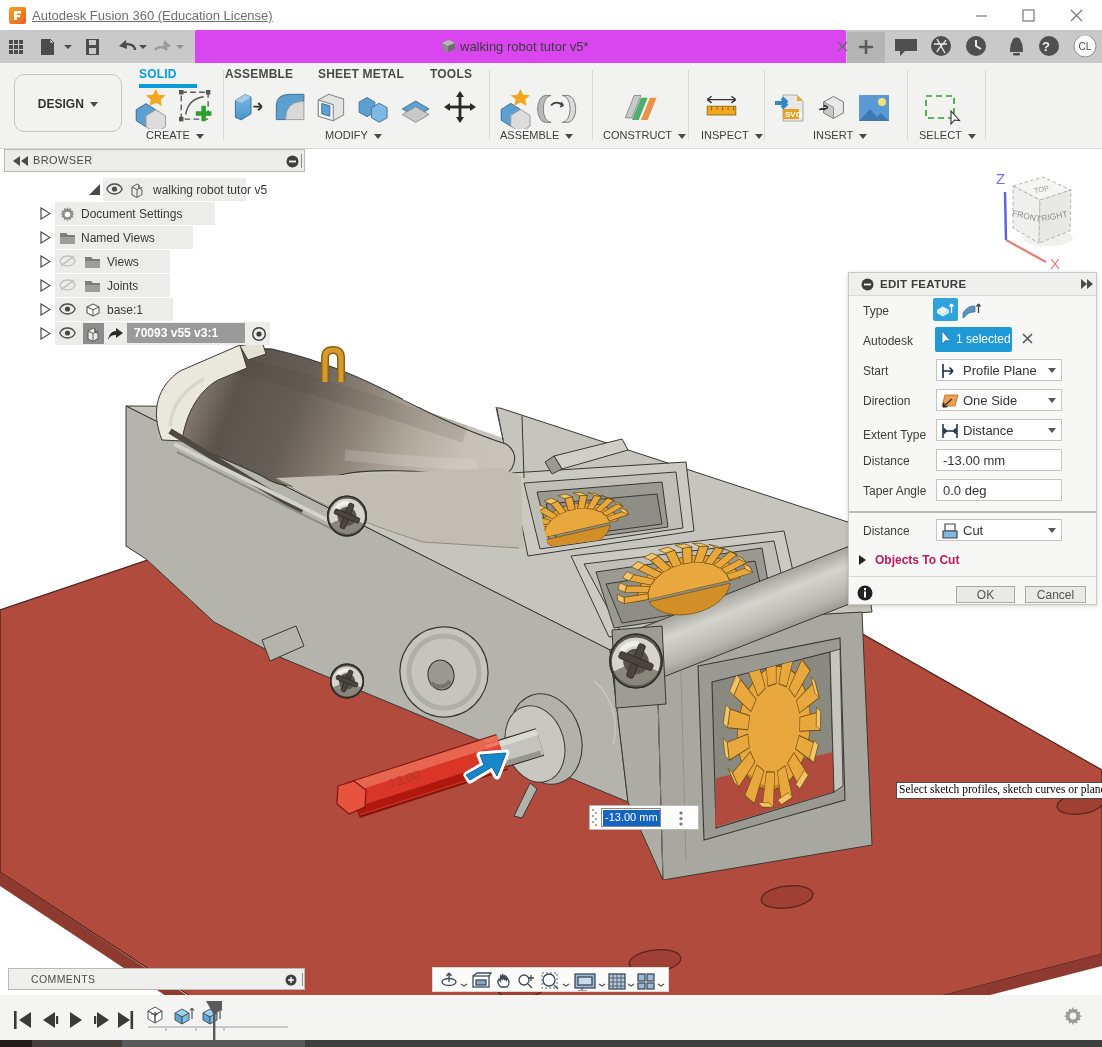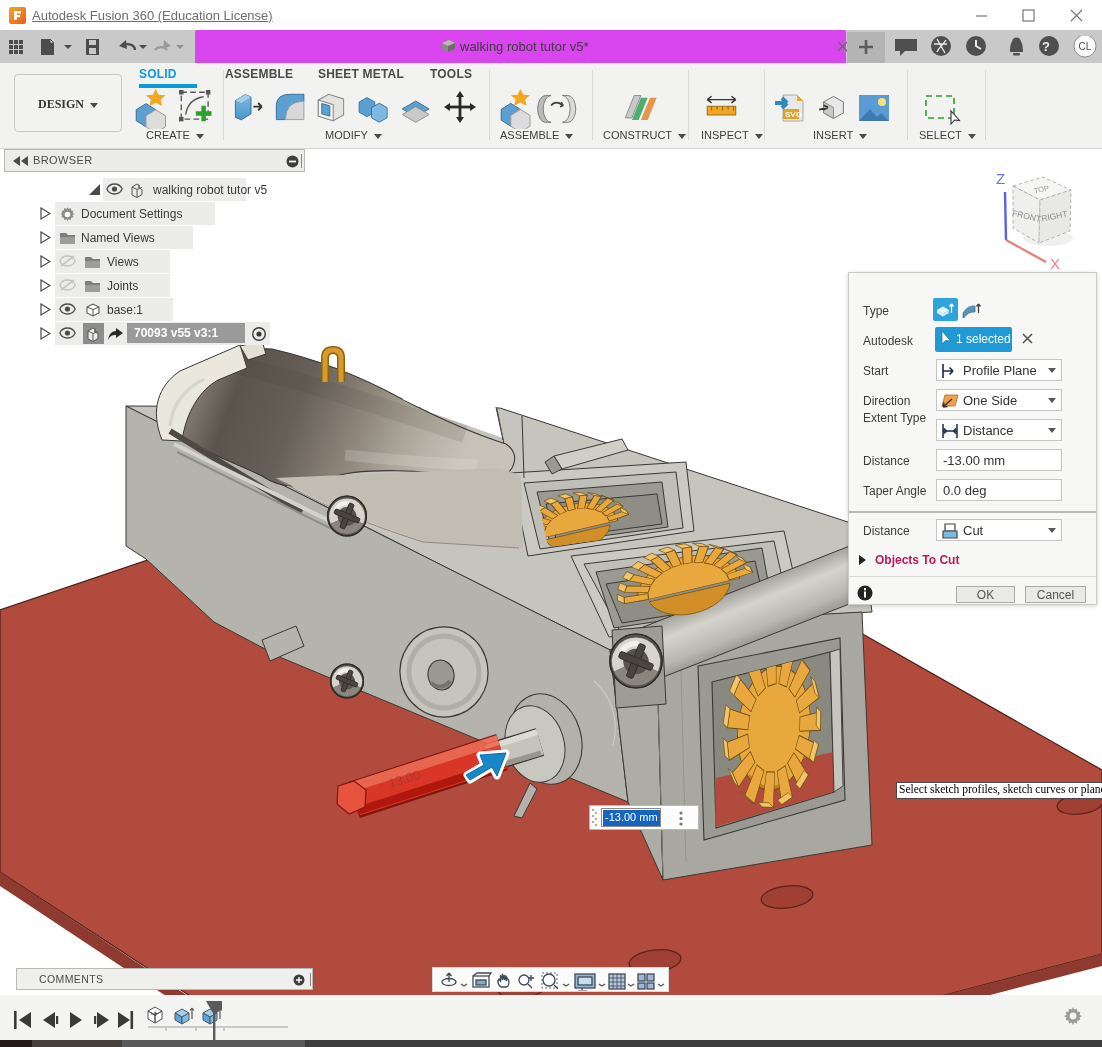--- a/index.html
+++ b/index.html
@@ -15,21 +15,21 @@
     border-radius:2px 2px 0 0; }
   #doctab .t { position:absolute; left:265px; top:9px; font-size:13px; color:#3c3c3c; }
   #plusbtn { position:absolute; left:847px; top:2px; width:38px; height:31px; background:#b4b4b4; }
   
   #ribbon { position:absolute; left:0; top:63px; width:1102px; height:86px; background:#f2f2f1;
     border-bottom:1px solid #d7d7d6; z-index:6; }
   .rtab { position:absolute; top:4px; font-size:12px; font-weight:bold; color:#4a4a4a; letter-spacing:.2px;}
   .rtab.on { color:#0a9bd8; }
   #solidline { position:absolute; left:139px; top:21px; width:58px; height:4px; background:#0a9bd8; }
   #designbtn { position:absolute; left:14px; top:11px; width:108px; height:58px; border:1px solid #c6c6c5;
-    border-radius:4px;font-family:Liberation Serif, serif; }
+    border-radius:10px; }
   #designbtn > span { position:absolute; left:0; top:22px; width:106px; text-align:center; font-size:12px; font-weight:bold; color:#333; white-space:nowrap; }
   .glabel { position:absolute; top:66px; font-size:11px; color:#3d3d3d; white-space:nowrap; }
   .gsep { position:absolute; top:7px; height:70px; width:1px; background:#d9d9d8; }
   .caret { display:inline-block; width:0; height:0; border-left:4px solid transparent;
     border-right:4px solid transparent; border-top:5px solid #4a4a4a; margin-left:3px; vertical-align:middle;}
   
   #browser { position:absolute; left:0; top:149px; width:320px; z-index:3; }
   #bheader { position:absolute; left:4px; top:0; width:301px; height:23px; background:#ececeb;
     border:1px solid #b9b9b8; }
   #bheader .t { position:absolute; left:28px; top:4px; font-size:11px; color:#4b4b4b; letter-spacing:.4px;}
@@ -52,21 +52,21 @@
     border:1px solid #b9b9b8; z-index:3; border-radius:1px; }
   #distinput .fld { position:absolute; left:11px; top:2px; width:60px; height:19px; background:#fff;
     border:1px solid #8a8a8a; font-size:11px; }
   #distinput .sel { position:absolute; left:1px; top:1px; height:16px; background:#1464c0; color:#fff;
     padding:1px 2px 0 2px; }
   
   #tooltip { position:absolute; left:896px; top:782px; width:210px; height:17px; background:#ffffff;
     border:1px solid #4a4a4a; font-family:"Liberation Serif", serif; font-size:11.5px; color:#000;
     padding:0 2px; white-space:nowrap; overflow:hidden; z-index:3; }
   
-  #commentsbar { position:absolute; left:16px; top:968px; width:297px; height:22px; background:#efefee;
+  #commentsbar { position:absolute; left:8px; top:968px; width:297px; height:22px; background:#efefee;
     border:1px solid #b9b9b8; z-index:4;padding-left:33px; }
   #commentsbar .t { position:absolute; left:22px; top:4px; font-size:10.5px; color:#4b4b4b; letter-spacing:.4px;}
   #navbar { position:absolute; left:432px; top:967px; width:237px; height:25px; background:#fbfbfa;
     border:1px solid #d9d9d8; z-index:4; }
   #timeline { position:absolute; left:0; top:995px; width:1102px; height:45px; background:#f4f4f3; z-index:4; }
   #bottomstrip { position:absolute; left:0; top:1040px; width:1102px; height:7px; background:#3e3e3e; z-index:5; }
 </style>
 </head>
 <body>
 
@@ -673,20 +673,30 @@
       <span class="abs" style="left:134px;top:2px;color:#fff;font-weight:bold">70093 v55 v3:1</span>
       <svg class="abs" style="left:251px;top:2px" width="16" height="16" viewBox="0 0 16 16">
         <circle cx="8" cy="8" r="6.3" fill="none" stroke="#3a3a3a" stroke-width="1.4"></circle>
         <circle cx="8" cy="8" r="2.6" fill="#3a3a3a"></circle>
       </svg>
     </div>
   </div>
 </div>
 
 <div id="dialog">
+  <div id="dlghead">
+    <svg class="abs" style="left:12px;top:5px" width="13" height="13" viewBox="0 0 13 13">
+      <circle cx="6.5" cy="6.5" r="6" fill="#3f3f3f"></circle>
+        <rect x="3" y="5.6" width="7" height="1.8" fill="#fff"></rect>
+    </svg>
+    <span class="abs" style="left:31px;top:5px;font-size:11.5px;font-weight:bold;color:#3c3c3c;letter-spacing:.3px">EDIT FEATURE</span>
+    <svg class="abs" style="left:232px;top:6px" width="13" height="10" viewBox="0 0 13 10">
+      <path d="M0 0 L6 5 L0 10 Z M6 0 L12 5 L6 10 Z" fill="#4b4b4b"></path>
+    </svg>
+  </div>
   <span class="dlbl" style="top:31px">Type</span>
   <div class="abs" style="left:84px;top:25px;width:25px;height:23px;background:#2ea3dc;border-radius:2px"></div>
   <svg class="abs" style="left:87px;top:28px" width="19" height="17" viewBox="0 0 19 17">
     <path d="M1 9 l6 -3.5 6 3.5 -6 3.5 Z" fill="#fff" opacity=".9"></path>
     <path d="M1 9 v3 l6 3.5 v-3 Z" fill="#e8f4fb"></path>
       <path d="M13 9 v3 l-6 3.5 v-3 Z" fill="#cfe8f6"></path>
     <path d="M15.5 12 V3 m0 0 l-2 2.5 m2 -2.5 l2 2.5" stroke="#fff" stroke-width="1.3" fill="none"></path>
   </svg>
   <svg class="abs" style="left:113px;top:28px" width="22" height="17" viewBox="0 0 22 17">
     <path d="M1 12 q5 -8 12 -7 l0 6 q-7 -1 -12 7 Z" fill="#5a93bb" stroke="#3a6c94" stroke-width=".7"></path>
@@ -711,21 +721,21 @@
   </div>
   <span class="dlbl" style="top:121px">Direction</span>
   <div class="dbox" style="top:116px">
     <svg class="abs" style="left:3px;top:3px" width="20" height="16" viewBox="0 0 20 16">
       <path d="M5 2 L18 2 L15 13 L2 13 Z" fill="#f0a050" stroke="#b06a20" stroke-width=".8"></path>
       <path d="M3 14 L12 6 M3 14 l1 -4.5 M3 14 l4.5 -.5" stroke="#333" stroke-width="1.4" fill="none"></path>
     </svg>
     <span class="tx">One Side</span>
       <div class="darrow"></div>
   </div>
-  <span class="dlbl" style="top:138px">Extent Type</span>
+  <span class="dlbl" style="top:155px">Extent Type</span>
   <div class="dbox" style="top:146px">
     <svg class="abs" style="left:4px;top:4px" width="18" height="14" viewBox="0 0 18 14">
       <path d="M2 0 V14 M16 0 V14 M2 7 H16 M5.5 7 l-3.5 0 m3.5 0 l-2.5 -2.5 m2.5 2.5 l-2.5 2.5 M12.5 7 l3.5 0 m-3.5 0 l2.5 -2.5 m-2.5 2.5 l2.5 2.5" stroke="#1a2a4a" stroke-width="1.5" fill="none"></path>
     </svg>
     <span class="tx">Distance</span>
       <div class="darrow"></div>
   </div>
   <span class="dlbl" style="top:181px">Distance</span>
   <div class="dbox" style="top:176px">
       <span class="tx" style="left:6px">-13.00 mm</span>

